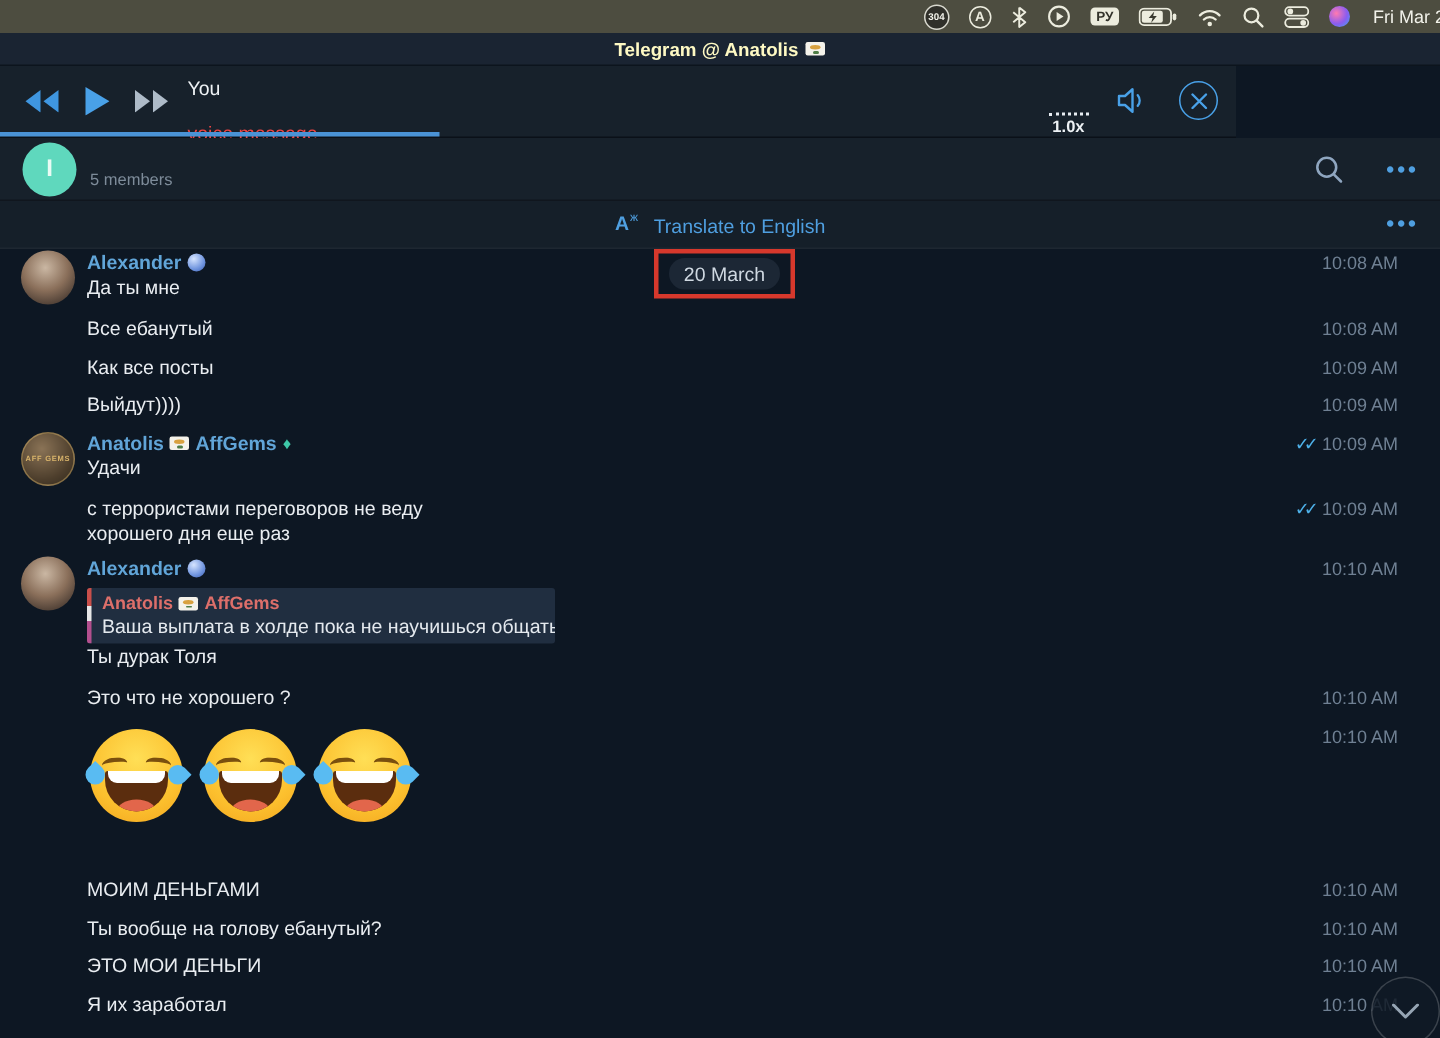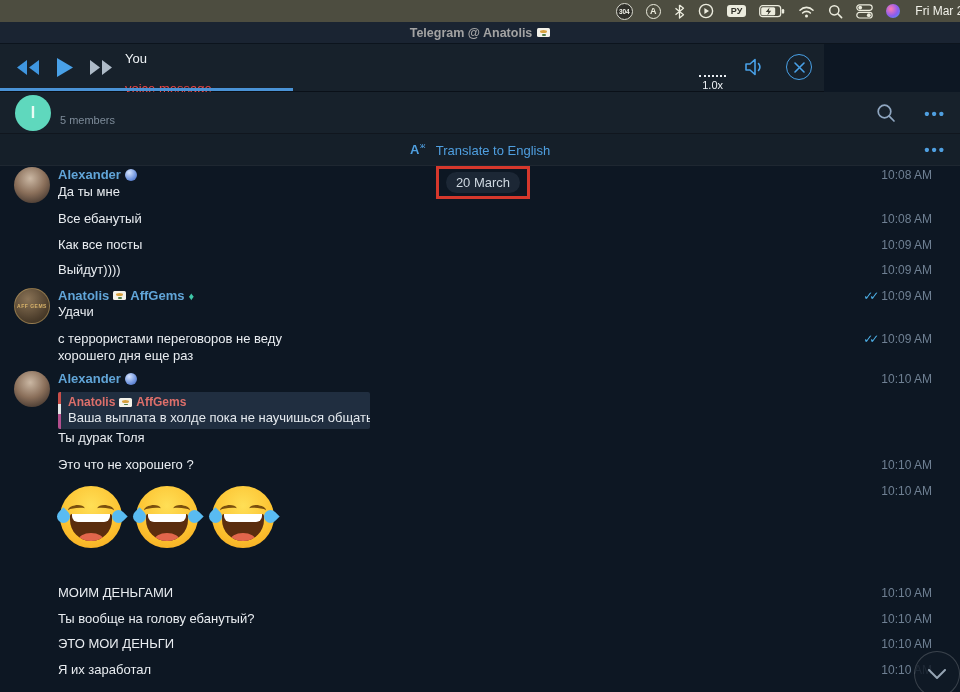--- a/index.html
+++ b/index.html
@@ -11,40 +11,40 @@
   .menubar-right { display:flex; align-items:center; gap:13px; height:22px; }
   .mb-badge { width:17px; height:17px; border-radius:50%; background:#30302a; border:1px solid #d9d9cf; color:#f2f2ea; font-size:6.5px; font-weight:bold; display:flex; align-items:center; justify-content:center; }
   .mb-circle-a { width:15px; height:15px; border-radius:50%; border:1.5px solid #ececе2; border-color:#ececе2; border:1.5px solid #ececde; color:#ececde; font-size:9px; font-weight:bold; display:flex; align-items:center; justify-content:center; }
   .mb-ru { background:#ececde; color:#32322a; border-radius:3px; font-size:9px; font-weight:bold; padding:1.5px 4px; line-height:1; }
   .mb-clock { color:#f2f2ea; font-size:12px; white-space:nowrap; margin-right:-10px; padding-left:2px; }
   .mb-ico { display:flex; align-items:center; }
   .siri-orb { width:14px; height:14px; border-radius:50%; background:radial-gradient(circle at 35% 35%, #ff7ab0, #8a5cf0 55%, #3fa8ef); }
 
   
   .titlebar { position:absolute; left:0; top:22px; width:960px; height:22px; background:#1a2432; display:flex; align-items:center; justify-content:center; border-bottom:1px solid #0c141d; }
-  .titlebar-text { color:#a3a3a3; font-size:12.5px; font-weight:bold; display:flex; align-items:center; gap:5px; }
+  .titlebar-text { color:#fef9c3; font-size:12.5px; font-weight:bold; display:flex; align-items:center; gap:5px; }
 
   
   .flag-cy { display:inline-block; width:13px; height:9px; background:#f4f2ea; border-radius:1.5px; position:relative; vertical-align:middle; }
   .flag-cy::before { content:""; position:absolute; left:3px; top:2px; width:7px; height:3px; background:#d8a13f; border-radius:50%; }
   .flag-cy::after { content:""; position:absolute; left:4.5px; bottom:1.5px; width:4px; height:1.5px; background:#4f7d46; border-radius:1px; }
   .disco-ball { display:inline-block; width:12px; height:12px; border-radius:50%; background:radial-gradient(circle at 35% 30%, #d5e4ff, #6f94de 60%, #3a5cae); vertical-align:-1px; }
   .gem { color:#3ec8a8; font-size:11px; }
 
   
   .playerbar { position:absolute; left:0; top:44px; width:824px; height:48px; background:#17212b; border-bottom:1px solid #0a1018; }
   .player-controls { position:absolute; left:14px; top:0; height:46px; display:flex; align-items:center; gap:12px; }
   .pc-btn { background:none; border:none; cursor:pointer; display:flex; align-items:center; padding:2px; }
   .player-meta { position:absolute; left:125px; top:7px; }
   .player-title { color:#eef2f5; font-size:13px; }
   .player-sub { color:#ef4444; font-size:13px; margin-top:15px; }
   .player-progress-track { position:absolute; left:0; bottom:0; width:960px; height:3px; }
   .player-progress-fill { height:3px; background:#4a93d6; }
   .player-right { position:absolute; right:12px; top:0; height:46px; display:flex; align-items:center; gap:16px; }
-  .speed-btn { background:none; border:none; border-top:2px dotted #e8edf2; border-bottom:2px dotted #e8edf2; color:#eef2f5; font-size:11px; font-weight:normal; padding:2px 3px; cursor:pointer;margin-top:36px; }
+  .speed-btn { background:none; border:none; border-top:2px dotted #e8edf2; border-bottom:2px dotted #e8edf2; color:#eef2f5; font-size:11px; font-weight:bold; padding:2px 3px; cursor:pointer;margin-top:36px; }
   .circle-x { width:26px; height:26px; border-radius:50%; border:1.5px solid #49a1e8; display:flex; align-items:center; justify-content:center; background:none; cursor:pointer; }
 
   
   .chatheader { position:absolute; left:0; top:92px; width:960px; height:42px; background:#17212b; border-bottom:1px solid #10161e; cursor:pointer; }
   .chat-avatar { position:absolute; left:15px; top:3px; width:36px; height:36px; border-radius:50%; background:#5fd8bd; color:#e9fbf4; font-size:16px; font-weight:bold; display:flex; align-items:center; justify-content:center; }
   .chat-title { position:absolute; left:60px; top:5px; color:#f0f3f6; font-size:13.5px; font-weight:bold; }
   .chat-sub { position:absolute; left:60px; top:22px; color:#7d8b99; font-size:11px; }
   .header-actions { position:absolute; right:14px; top:0; height:42px; display:flex; align-items:center; gap:28px; }
   .icon-btn { background:none; border:none; cursor:pointer; display:flex; align-items:center; }
   .kebab { color:#4f9fe0; font-size:15px; letter-spacing:2px; font-weight:bold; line-height:1; }

